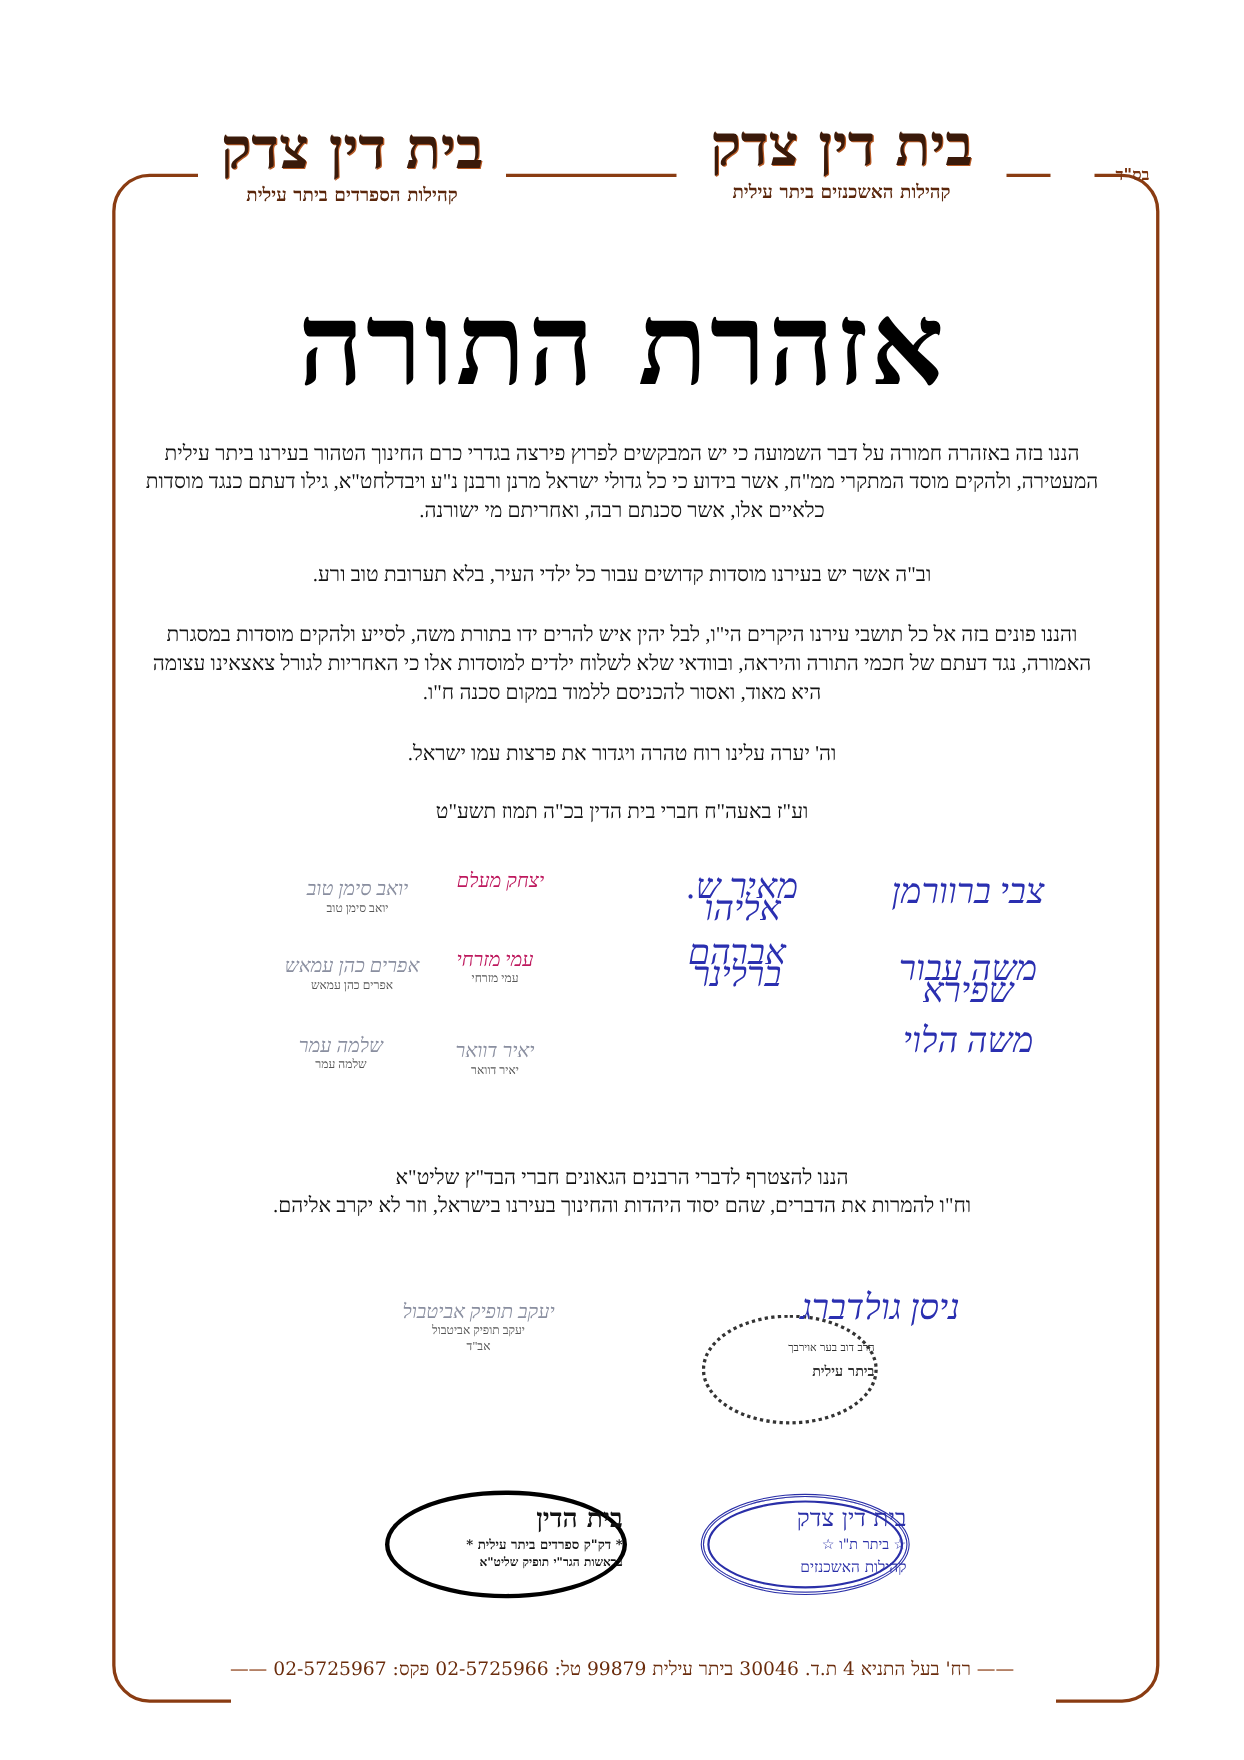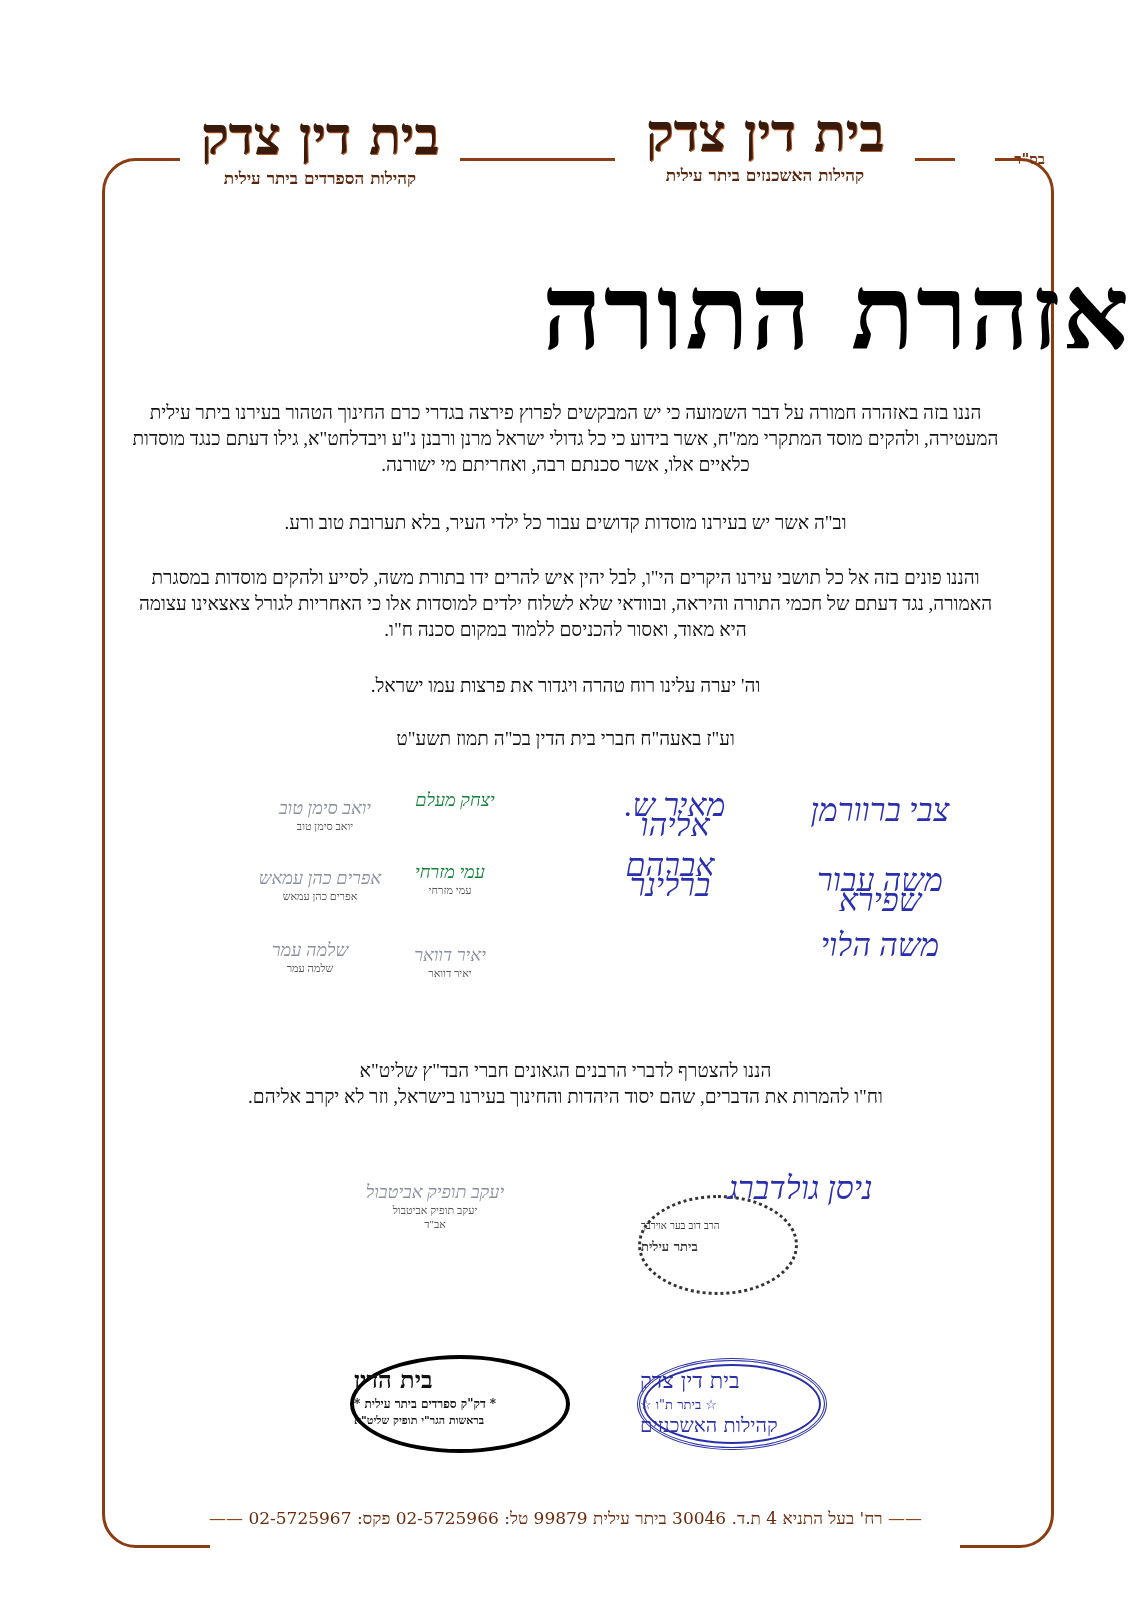--- a/index.html
+++ b/index.html
@@ -21,44 +21,44 @@
       color: #3a1a0a; font-size: 52px; line-height: 56px;
       text-shadow: 1px 1px 0 #b85a24;
     }
     .hdr-sub {
       font-family: "DejaVu Serif", "Liberation Serif", serif; font-weight: bold;
       color: #5a260b; font-size: 17px; margin-top: 4px;
     }
     .bsd { position: absolute; right: 86px; top: 150px; color: #7a3410; font-size: 15px; font-weight: bold; direction: rtl; }
 
     .main-title {
-      position: absolute; left: 0; right: 0; top: 258px; 
+      position: absolute; left: 0; right: 0; top: 258px; text-align: center;
       font-family: "DejaVu Serif", "Liberation Serif", serif; font-weight: bold;
       font-size: 104px; line-height: 110px; color: #000; direction: rtl;
       letter-spacing: 2px;
     }
 
     .body-text {
       position: absolute; left: 130px; right: 130px; direction: rtl; text-align: center;
       font-family: "Liberation Serif", "DejaVu Serif", serif; font-size: 19px; line-height: 26px; color: #111;
     }
     .body-text p { margin: 0; }
 
     .sig {
       position: absolute; direction: rtl; text-align: center;
       font-family: "Liberation Serif", serif;
     }
     .sig .scrawl { font-style: italic; font-size: 18px; line-height: 20px; }
     .sig .name { font-size: 11px; color: #555; margin-top: 2px; }
     .sig.gray .scrawl { color: #8a8fa0; }
-    .sig.gray2 .scrawl { color: #15803d; font-style: italic; }
+    .sig.gray2 .scrawl { color: #be185d; font-style: italic; }
     .sig.blue .scrawl { color: #2a2fb0; font-size: 32px; }
 
     .stamp {
-      position: absolute; border-radius: 50%; text-align: left; direction: rtl;
+      position: absolute; border-radius: 50%; text-align: right; direction: rtl;
       font-family: "DejaVu Serif", "Liberation Serif", serif; box-sizing: border-box;
     }
     .stamp-black { border: 4px solid #000000; color: #111; }
     .stamp-blue { border: 3px double #2a2fa8; color: #2a2fa8; box-shadow: inset 0 0 0 3px #fff, inset 0 0 0 5px #2a2fa8; }
     .stamp-dotted { border: 3px dotted #333; color: #333; }
 
     .footer {
       position: absolute; left: 0; right: 0; top: 1508px; text-align: center; direction: rtl;
       font-family: "DejaVu Serif", "Liberation Serif", serif; font-weight: normal;
       font-size: 17px; color: #6a2c0c;
@@ -168,18 +168,18 @@
 
 <div class="stamp stamp-black" style="left:350px; top:1355px; width:220px; height:98px; padding-top:6px;">
   <div style="font-size:24px; font-weight:bold; line-height:30px;">בית הדין</div>
   <div style="font-size:12px; font-weight:bold; line-height:18px;">* דק"ק ספרדים ביתר עילית *</div>
   <div style="font-size:11px; font-weight:bold; line-height:16px;">בראשות הגר"י תופיק שליט"א</div>
 </div>
 
 <div class="stamp stamp-blue" style="left:637px; top:1358px; width:190px; height:92px; padding-top:6px;">
   <div style="font-size:22px; line-height:28px;">בית דין צדק</div>
   <div style="font-size:13px; line-height:20px;">☆  ביתר ת"ו  ☆</div>
-  <div style="font-size:20px; line-height:20px;">קהילות האשכנזים</div>
+  <div style="font-size:14px; line-height:20px;">קהילות האשכנזים</div>
 </div>
 
 <div class="footer">
   <span class="dash">—— </span><span>רח' בעל התניא 4 ת.ד. 30046  ביתר עילית 99879  טל: 02-5725966  פקס: 02-5725967</span><span class="dash"> ——</span>
 </div>
 
 </body></html>

